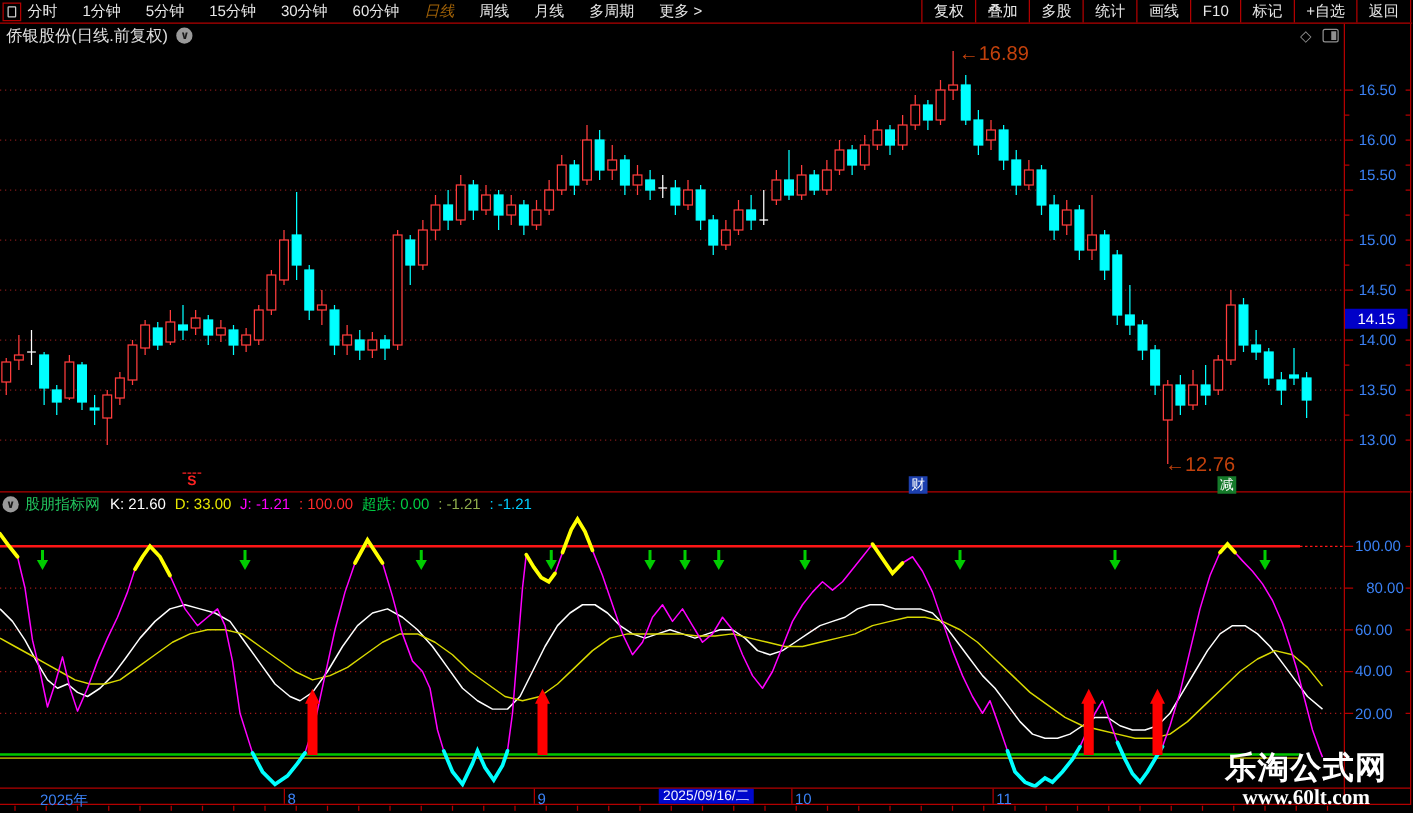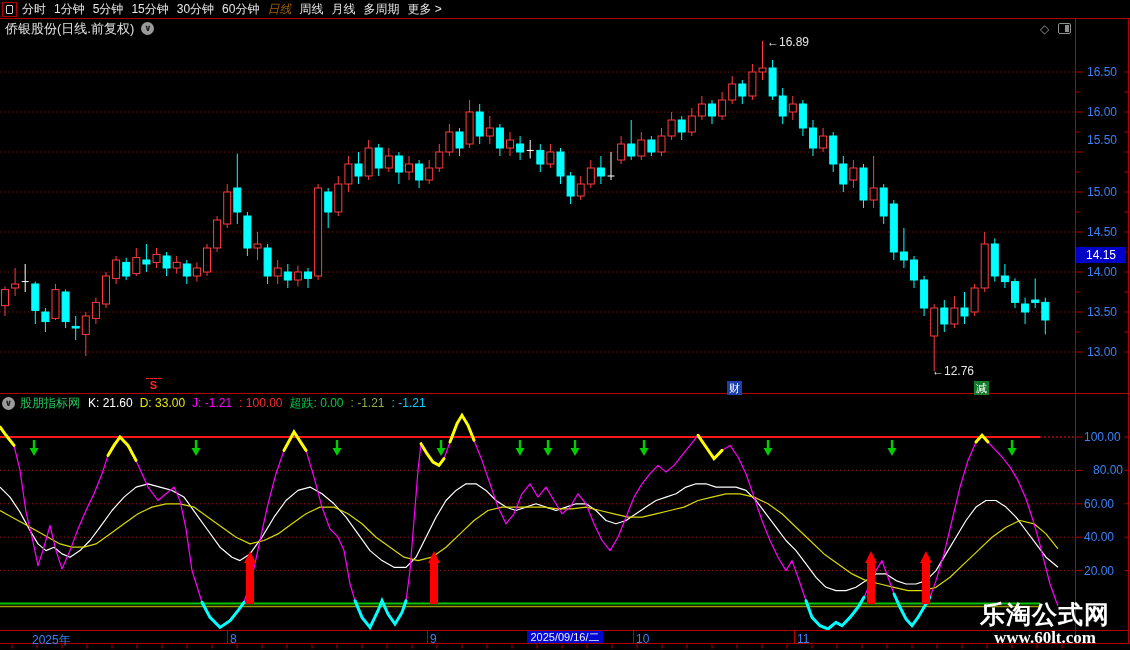--- a/index.html
+++ b/index.html
@@ -2,21 +2,21 @@
 <html><head>
 <meta charset="utf-8">
 <style>
   html,body{margin:0;padding:0;background:#000;}
   #app{position:relative;width:1130px;height:650px;background:#000;overflow:hidden;
        font-family:"Liberation Sans","DejaVu Sans",sans-serif;}
   #gfx{position:absolute;left:0;top:0;z-index:1;}
   .txt{position:absolute;z-index:2;white-space:nowrap;}
   
   #toolbar{position:absolute;left:0;top:0;width:1130px;height:18px;z-index:3;}
-  #tb-left{position:absolute;left:22px;top:0;height:18px;display:flex;align-items:center;gap:8px;
+  #tb-left{position:absolute;left:22px;top:0;height:18px;display:flex;align-items:center;gap:20px;
            font-size:12px;color:#e8e8e8;}
   #tb-left .tbi{cursor:default;}
   #tb-left .tbi.active{color:#a16207;font-style:italic;}
   #tb-right{position:absolute;right:1px;top:0;height:18px;display:flex;align-items:center;
             font-size:12px;color:#e8e8e8;border-right:1px solid #b00000;}
   #tb-right .tbr{border-left:1px solid #b00000;padding:0 9px;height:18px;line-height:18px;}
   #winicon{position:absolute;left:2px;top:2px;width:13px;height:13px;border:1px solid #b00000;}
   #winicon div{width:5px;height:7px;border:1px solid #cfcfcf;margin:2px auto;border-radius:1px;}
   
   #titlebar{position:absolute;left:5px;top:21px;height:15px;display:flex;align-items:center;
@@ -27,21 +27,21 @@
   #splitwin{left:1058px;top:23px;width:11px;height:9px;border:1px solid #909090;border-radius:2px;}
   #splitwin div{width:4px;height:7px;margin:1px 1px 0 auto;background:#909090;}
   
   #ind-header{position:absolute;left:2px;top:396px;height:15px;display:flex;align-items:center;
               font-size:12px;z-index:3;}
   #ind-header .circ{margin:0 5px 0 0;}
   #ind-name{color:#22c55e;margin-right:8px;}
   #ind-vals span{margin-right:7px;}
   
   .lbl{position:absolute;font-size:12px;color:#3b82f6;z-index:2;white-space:nowrap;}
-  .annot{position:absolute;font-size:12px;color:#e5e5e5;z-index:2;white-space:nowrap;}
+  .annot{position:absolute;font-size:16px;color:#c2410c;z-index:2;white-space:nowrap;}
   #price-tag{position:absolute;left:1076px;top:247px;width:50px;height:16px;background:#0000c8;
              color:#ffffff;font-size:12px;line-height:16px;text-align:center;z-index:2;}
   #date-hl{position:absolute;left:527px;top:631px;width:76px;height:12px;background:#0008cc;
            color:#f0f0ff;font-size:11px;line-height:12px;text-align:center;z-index:2;}
   #s-marker{position:absolute;left:146px;top:378px;width:15px;text-align:center;color:#ff2222;
             font-size:11px;font-weight:bold;border-top:1px dashed #ff2222;z-index:2;}
   .badge{position:absolute;width:15px;height:14px;font-size:11px;line-height:14px;text-align:center;
          color:#ffffff;z-index:2;}
   #badge-cai{left:727px;top:381px;background:#1c3fae;}
   #badge-jian{left:974px;top:381px;background:#157a2a;}
@@ -427,20 +427,31 @@
         <span class="tbi">5分钟</span>
         <span class="tbi">15分钟</span>
         <span class="tbi">30分钟</span>
         <span class="tbi">60分钟</span>
         <span class="tbi active">日线</span>
         <span class="tbi">周线</span>
         <span class="tbi">月线</span>
         <span class="tbi">多周期</span>
         <span class="tbi">更多 &gt;</span>
       </div>
+    <div id="tb-right">
+        <span class="tbr">复权</span>
+        <span class="tbr">叠加</span>
+        <span class="tbr">多股</span>
+        <span class="tbr">统计</span>
+        <span class="tbr">画线</span>
+        <span class="tbr">F10</span>
+        <span class="tbr">标记</span>
+        <span class="tbr">+自选</span>
+        <span class="tbr">返回</span>
+      </div>
   </div>
 
   <div id="titlebar">
     <span>侨银股份(日线.前复权)</span>
     <span class="circ">∨</span>
   </div>
   <div class="txt" id="diamond">◇</div>
   <div id="splitwin" class="txt">
       <div></div>
     </div>

